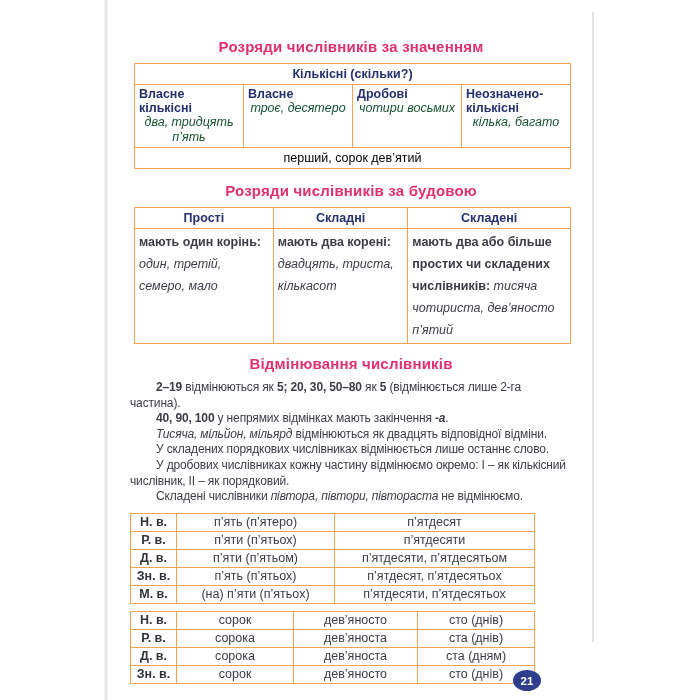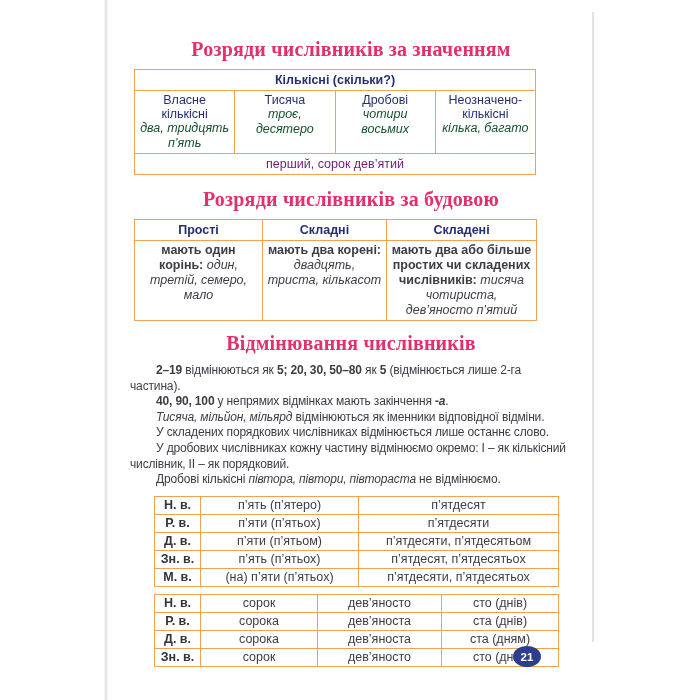--- a/index.html
+++ b/index.html
@@ -12,47 +12,47 @@
     background:linear-gradient(to right,#ffffff,#dddde2,#ffffff);
   }
   .page-edge-right{
     position:absolute;left:592px;top:12px;width:2px;height:630px;
     background:#e2e2e7;
   }
   .content{
     position:absolute;left:130px;top:38px;width:442px;
   }
   .sec-title{
-    color:#e2306d;font-weight:bold;font-size:20px;text-align:center;
-    margin:0 0 8px 0;letter-spacing:.2px;font-family:Liberation Serif, serif;
+    color:#e2306d;font-weight:bold;font-size:15px;text-align:center;
+    margin:0 0 8px 0;letter-spacing:.2px;
   }
   table{border-collapse:collapse;table-layout:fixed;}
   td{border:1.6px solid #f1a24f;padding:2px 4px;font-size:12.5px;vertical-align:top;}
-  .t-main{width:402px;margin-left:4px;}
+  .t-main{width:437px;margin-left:4px;}
   .thead{
     color:#25306f;font-weight:bold;text-align:center;padding:3px 4px;
   }
-  .colhead{color:#25306f;font-weight:normal;text-align:center;line-height:14px;}
+  .colhead{color:#25306f;font-weight:bold;line-height:14px;}
   .examples{font-style:italic;text-align:center;line-height:15px;color:#14532d;}
-  .plainrow{text-align:center;padding:3px 4px;color:#701a75;}
-  .cellcenter{text-align:center;line-height:15px;}
+  .plainrow{text-align:center;padding:3px 4px;color:#000000;}
+  .cellcenter{line-height:22px;}
   .gap1{height:13px;}
   .gap2{height:11px;}
   .gap3{height:8px;}
   .paras{width:440px;font-size:12px;line-height:15.6px;letter-spacing:-0.15px;color:#3c3c45;}
   .paras p{margin:0;text-indent:26px;}
   .seg-b{font-weight:bold;}
   .seg-i{font-style:italic;}
   .seg-bi{font-weight:bold;font-style:italic;}
   .seg-r{}
-  .t-decl{width:404px;margin-left:24px;}
+  .t-decl{width:404px;margin-left:0;}
   .t-decl td{text-align:center;padding:1px 3px;line-height:14.5px;height:15px;vertical-align:middle;}
   .case-cell{font-weight:bold;color:#33333c;}
   .page-badge{
-    position:absolute;left:513px;top:646px;width:28px;height:21px;
+    position:absolute;left:513px;top:670px;width:28px;height:21px;
     background:#2f3d8f;border-radius:50%;color:#ffffff;font-size:11.5px;
     font-weight:bold;display:flex;align-items:center;justify-content:center;
   }
 </style>
 </head>
 <body>
 
 <div class="page-edge-left"></div>
 <div class="page-edge-right"></div>
 
@@ -64,21 +64,21 @@
     <tbody>
         <tr>
       <td colspan="4" class="thead">Кількісні (скільки?)</td>
     </tr>
     <tr>
       <td>
         <div class="colhead">Власне кількісні</div>
         <div class="examples">два, тридцять п’ять</div>
       </td>
       <td>
-        <div class="colhead">Тисяча</div>
+        <div class="colhead">Власне</div>
         <div class="examples">троє, десятеро</div>
       </td>
       <td>
         <div class="colhead">Дробові</div>
         <div class="examples">чотири восьмих</div>
       </td>
       <td>
         <div class="colhead">Неозначено-кількісні</div>
         <div class="examples">кілька, багато</div>
       </td>
@@ -113,24 +113,24 @@
   </tbody>
     </table>
 
   <div class="gap2"></div>
 
   <div class="sec-title">Відмінювання числівників</div>
 
   <div class="paras">
     <p><span class="seg-b">2–19</span><span class="seg-r"> відмінюються як </span><span class="seg-b">5; 20, 30, 50–80</span><span class="seg-r"> як </span><span class="seg-b">5</span><span class="seg-r"> (відмінюється лише 2-га частина).</span></p>
     <p><span class="seg-b">40, 90, 100</span><span class="seg-r"> у непрямих відмінках мають закінчення </span><span class="seg-bi">-а</span><span class="seg-r">.</span></p>
-    <p><span class="seg-i">Тисяча, мільйон, мільярд</span><span class="seg-r"> відмінюються як іменники відповідної відміни.</span></p>
+    <p><span class="seg-i">Тисяча, мільйон, мільярд</span><span class="seg-r"> відмінюються як двадцять відповідної відміни.</span></p>
     <p><span class="seg-r">У складених порядкових числівниках відмінюється лише останнє слово.</span></p>
     <p><span class="seg-r">У дробових числівниках кожну частину відмінюємо окремо: І – як кількісний числівник, ІІ – як порядковий.</span></p>
-    <p><span class="seg-r">Дробові кількісні </span><span class="seg-i">півтора, півтори, півтораста</span><span class="seg-r"> не відмінюємо.</span></p>
+    <p><span class="seg-r">Складені числівники </span><span class="seg-i">півтора, півтори, півтораста</span><span class="seg-r"> не відмінюємо.</span></p>
   </div>
 
   <div class="gap3"></div>
 
   <table class="t-decl">
     <colgroup>
         <col style="width:46px">
         <col style="width:158px">
         <col style="width:200px">
       </colgroup>

